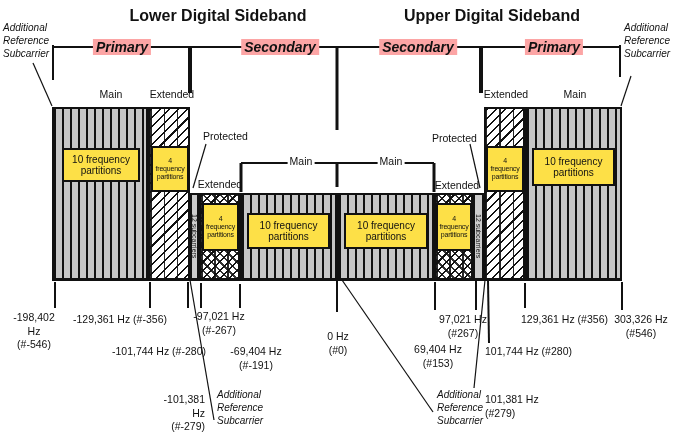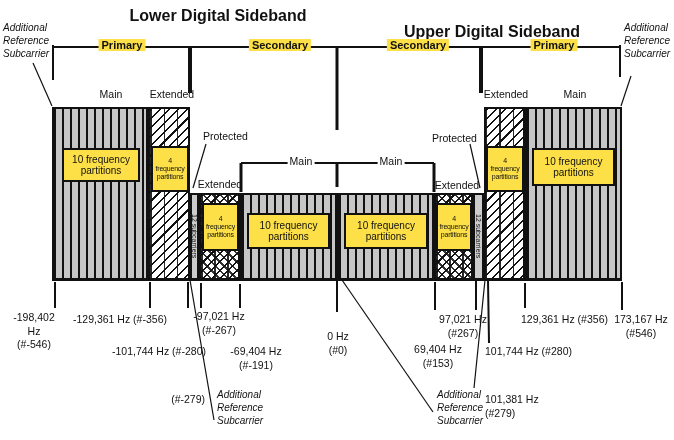--- a/index.html
+++ b/index.html
@@ -55,22 +55,22 @@
   #b-rsm{left:344px;top:213px;width:84px;height:36px;}
   #b-rse{left:436px;top:203px;width:36px;height:48px;}
   #b-rpe{left:486px;top:146px;width:38px;height:46px;}
   #b-rpm{left:532px;top:148px;width:83px;height:38px;}
   
   #lines{position:absolute;left:0;top:0;z-index:5;}
   
   .t{position:absolute;white-space:nowrap;z-index:7;}
   .title{font-weight:bold;font-size:16px;transform:translateX(-50%);}
   #title-lower{left:218px;top:7px;}
-  #title-upper{left:492px;top:23px;}
-  .bracket-label{font-weight:bold;font-size:11px;background:#fde047;padding:0 3px;transform:translateX(-50%);}
+  #title-upper{left:492px;top:7px;}
+  .bracket-label{font-weight:bold;font-size:14px;background:#fca5a5;padding:0 3px;transform:translateX(-50%);font-style:italic;}
   #bl-prim-l{left:122px;top:39px;}
   #bl-sec-l{left:280px;top:39px;}
   #bl-sec-r{left:418px;top:39px;}
   #bl-prim-r{left:554px;top:39px;}
   .zone-label{font-size:10.5px;transform:translateX(-50%);}
   #zl-main-lp{left:111px;top:88px;}
   #zl-ext-lp{left:172px;top:88px;}
   #zl-ext-rp{left:506px;top:88px;}
   #zl-main-rp{left:575px;top:88px;}
   #zl-ext-ls{left:220px;top:178px;}
@@ -231,24 +231,25 @@
     <span>69,404 Hz</span>
     <span>(#153)</span>
   </div>
   <div class="t freq" id="f-p267">
     <span>97,021 Hz</span>
     <span>(#267)</span>
   </div>
   <div class="t freq nowrap" id="f-p280">101,744 Hz (#280)</div>
   <div class="t freq nowrap" id="f-p356">129,361 Hz (#356)</div>
   <div class="t freq" id="f-p546">
-    <span>173,167 Hz</span>
+    <span>303,326 Hz</span>
     <span>(#546)</span>
   </div>
   <div class="t freq" id="f-n279">
+    <span>-101,381 Hz</span>
     <span>(#-279)</span>
   </div>
   <div class="t freq" id="f-p279">
     <span>101,381 Hz</span>
     <span>(#279)</span>
   </div>
 
 </div>
 
 </body></html>

